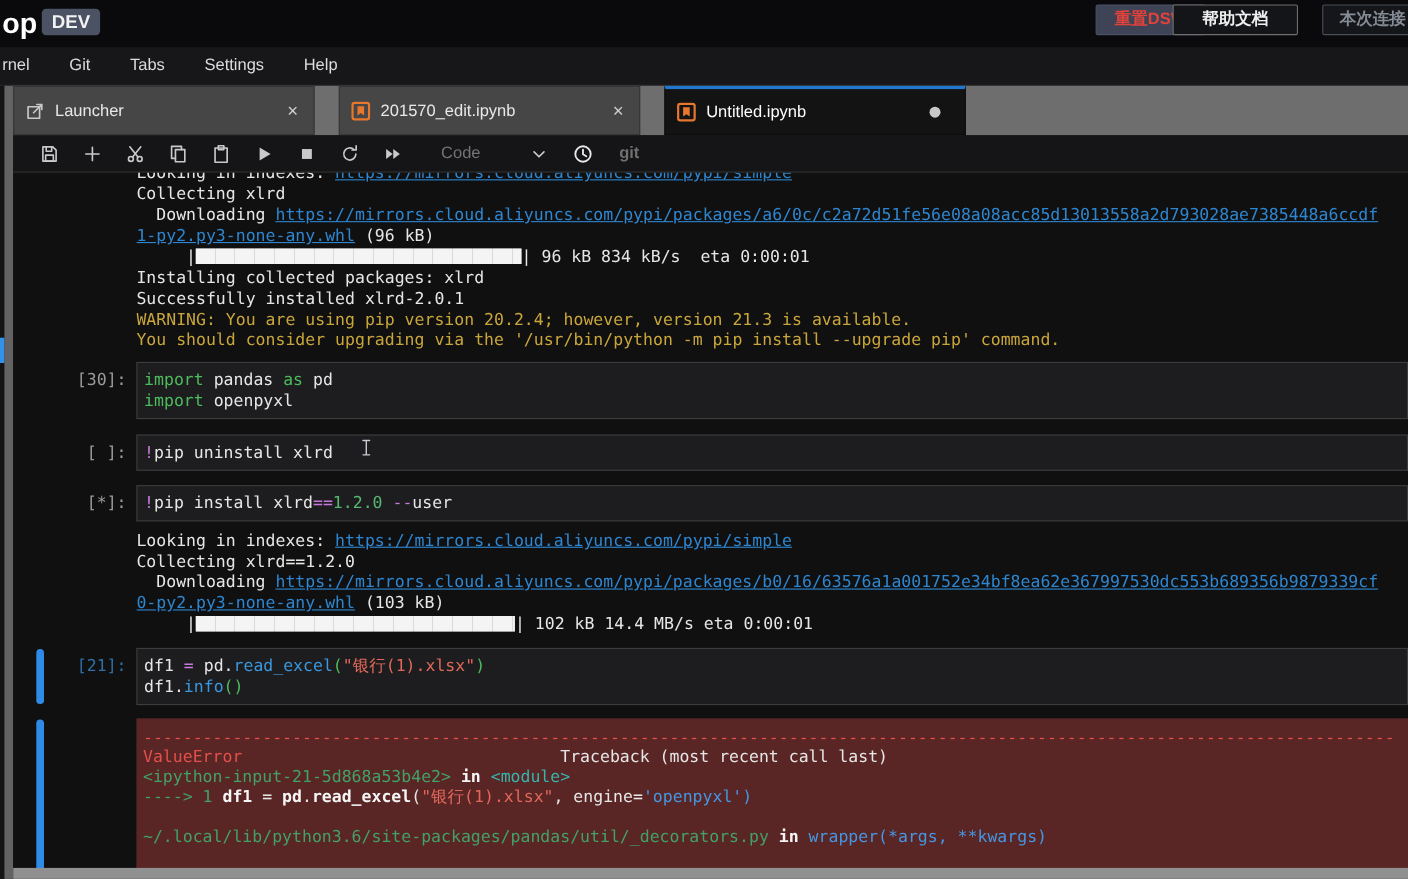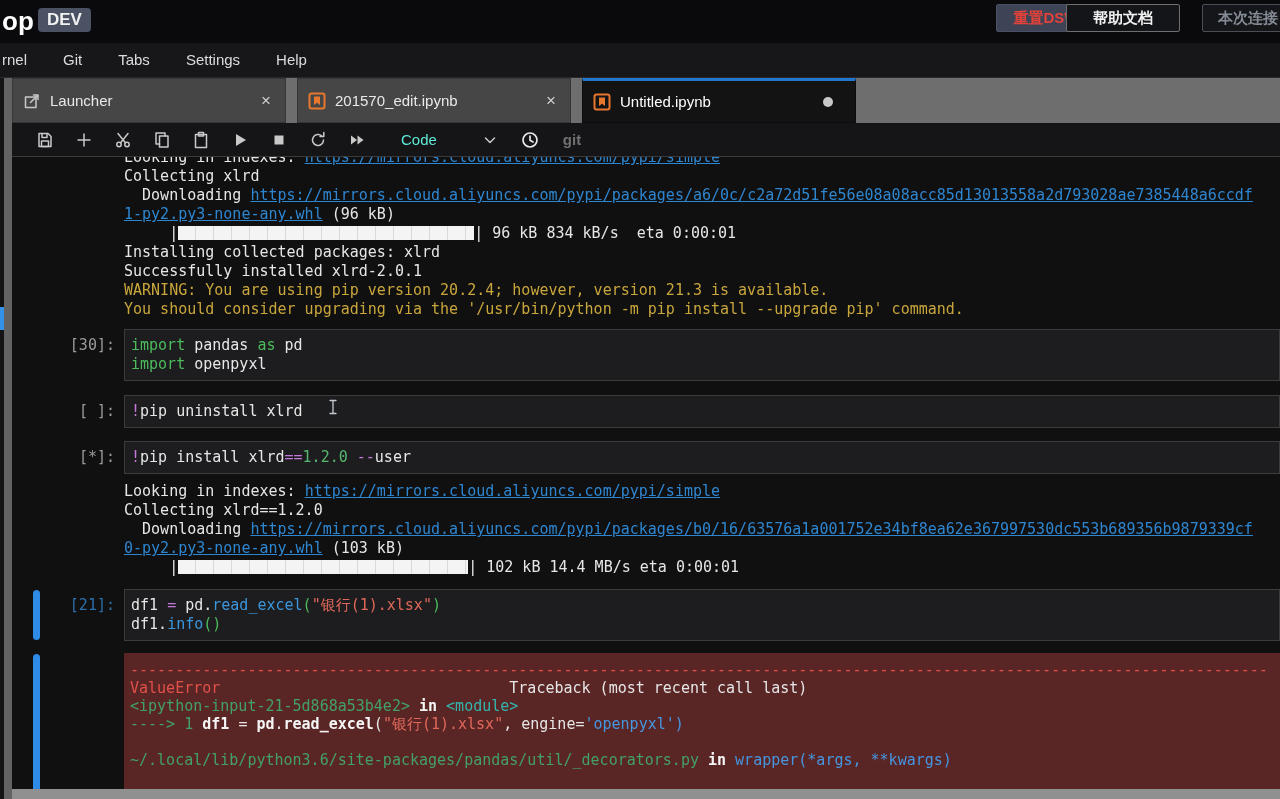--- a/index.html
+++ b/index.html
@@ -24,31 +24,31 @@
   .menu-item { color:#dcdcdc; font-size:15px; padding:0 18px; height:100%; line-height:34px; cursor:pointer; }
   .menu-item:first-child { padding-left:2px; }
   
   #edge-black { position:absolute; left:0; top:78px; width:4px; bottom:0; background:#141414; }
   #edge-gray  { position:absolute; left:4px; top:78px; width:8px; bottom:0; background:#636363; }
   #edge-blue  { position:absolute; left:0; top:307px; width:4px; height:23px; background:#3391e8; }
   
   #tabbar { position:absolute; left:12px; top:78px; width:1268px; height:45px; background:#6e6e6e;
     display:flex; align-items:stretch; }
   .tab { width:274px; display:flex; align-items:center; padding:0 10px; font-size:15px;
-    background:#464646; color:#e8e8e8; border:1px solid #353535; margin-right:11px; cursor:pointer; }
+    background:#464646; color:#e8e8e8; border:1px solid #353535; margin-right:22px; cursor:pointer; }
   .tab.active { background:#131313; color:#fff; border:1px solid #0c0c0c; border-top:3px solid #2276cc; }
   .tab .ticon { width:18px; height:18px; margin-right:9px; flex:none; display:inline-flex; }
   .tab .tlabel { overflow:hidden; white-space:nowrap; }
   .tab .tclose { margin-left:auto; color:#cfcfcf; font-size:17px; padding:0 4px; cursor:pointer; }
   .tab .tdirty { margin-left:auto; margin-right:8px; display:inline-flex; }
   
   #toolbar { position:absolute; left:12px; top:123px; width:1268px; height:34px; background:#151517;
     border-bottom:1px solid #3a3a3a; display:flex; align-items:center; padding-left:24px; }
   .tico { width:18px; height:18px; display:inline-flex; margin-right:21px; cursor:pointer; }
-  #mode-label { color:#5eead4; font-size:15px; margin-left:14px; cursor:pointer; }
+  #mode-label { color:#737373; font-size:15px; margin-left:14px; cursor:pointer; }
   #mode-chevron { margin-left:44px; margin-right:0; }
   #history-icon { margin-left:22px; margin-right:0; }
   #git-label { color:#707070; font-size:15px; font-weight:bold; margin-left:24px; cursor:pointer; }
   
   #content { position:absolute; left:12px; top:157px; right:0; bottom:10px; background:#101010; overflow:hidden; }
   #nb { margin-top:-9px; font-family:"DejaVu Sans Mono", monospace; font-size:15px; }
   .row { display:flex; position:relative; }
   .row:nth-child(1){ margin-bottom:10px; }
   .row:nth-child(2){ margin-bottom:14px; }
   .row:nth-child(3){ margin-bottom:13px; }

